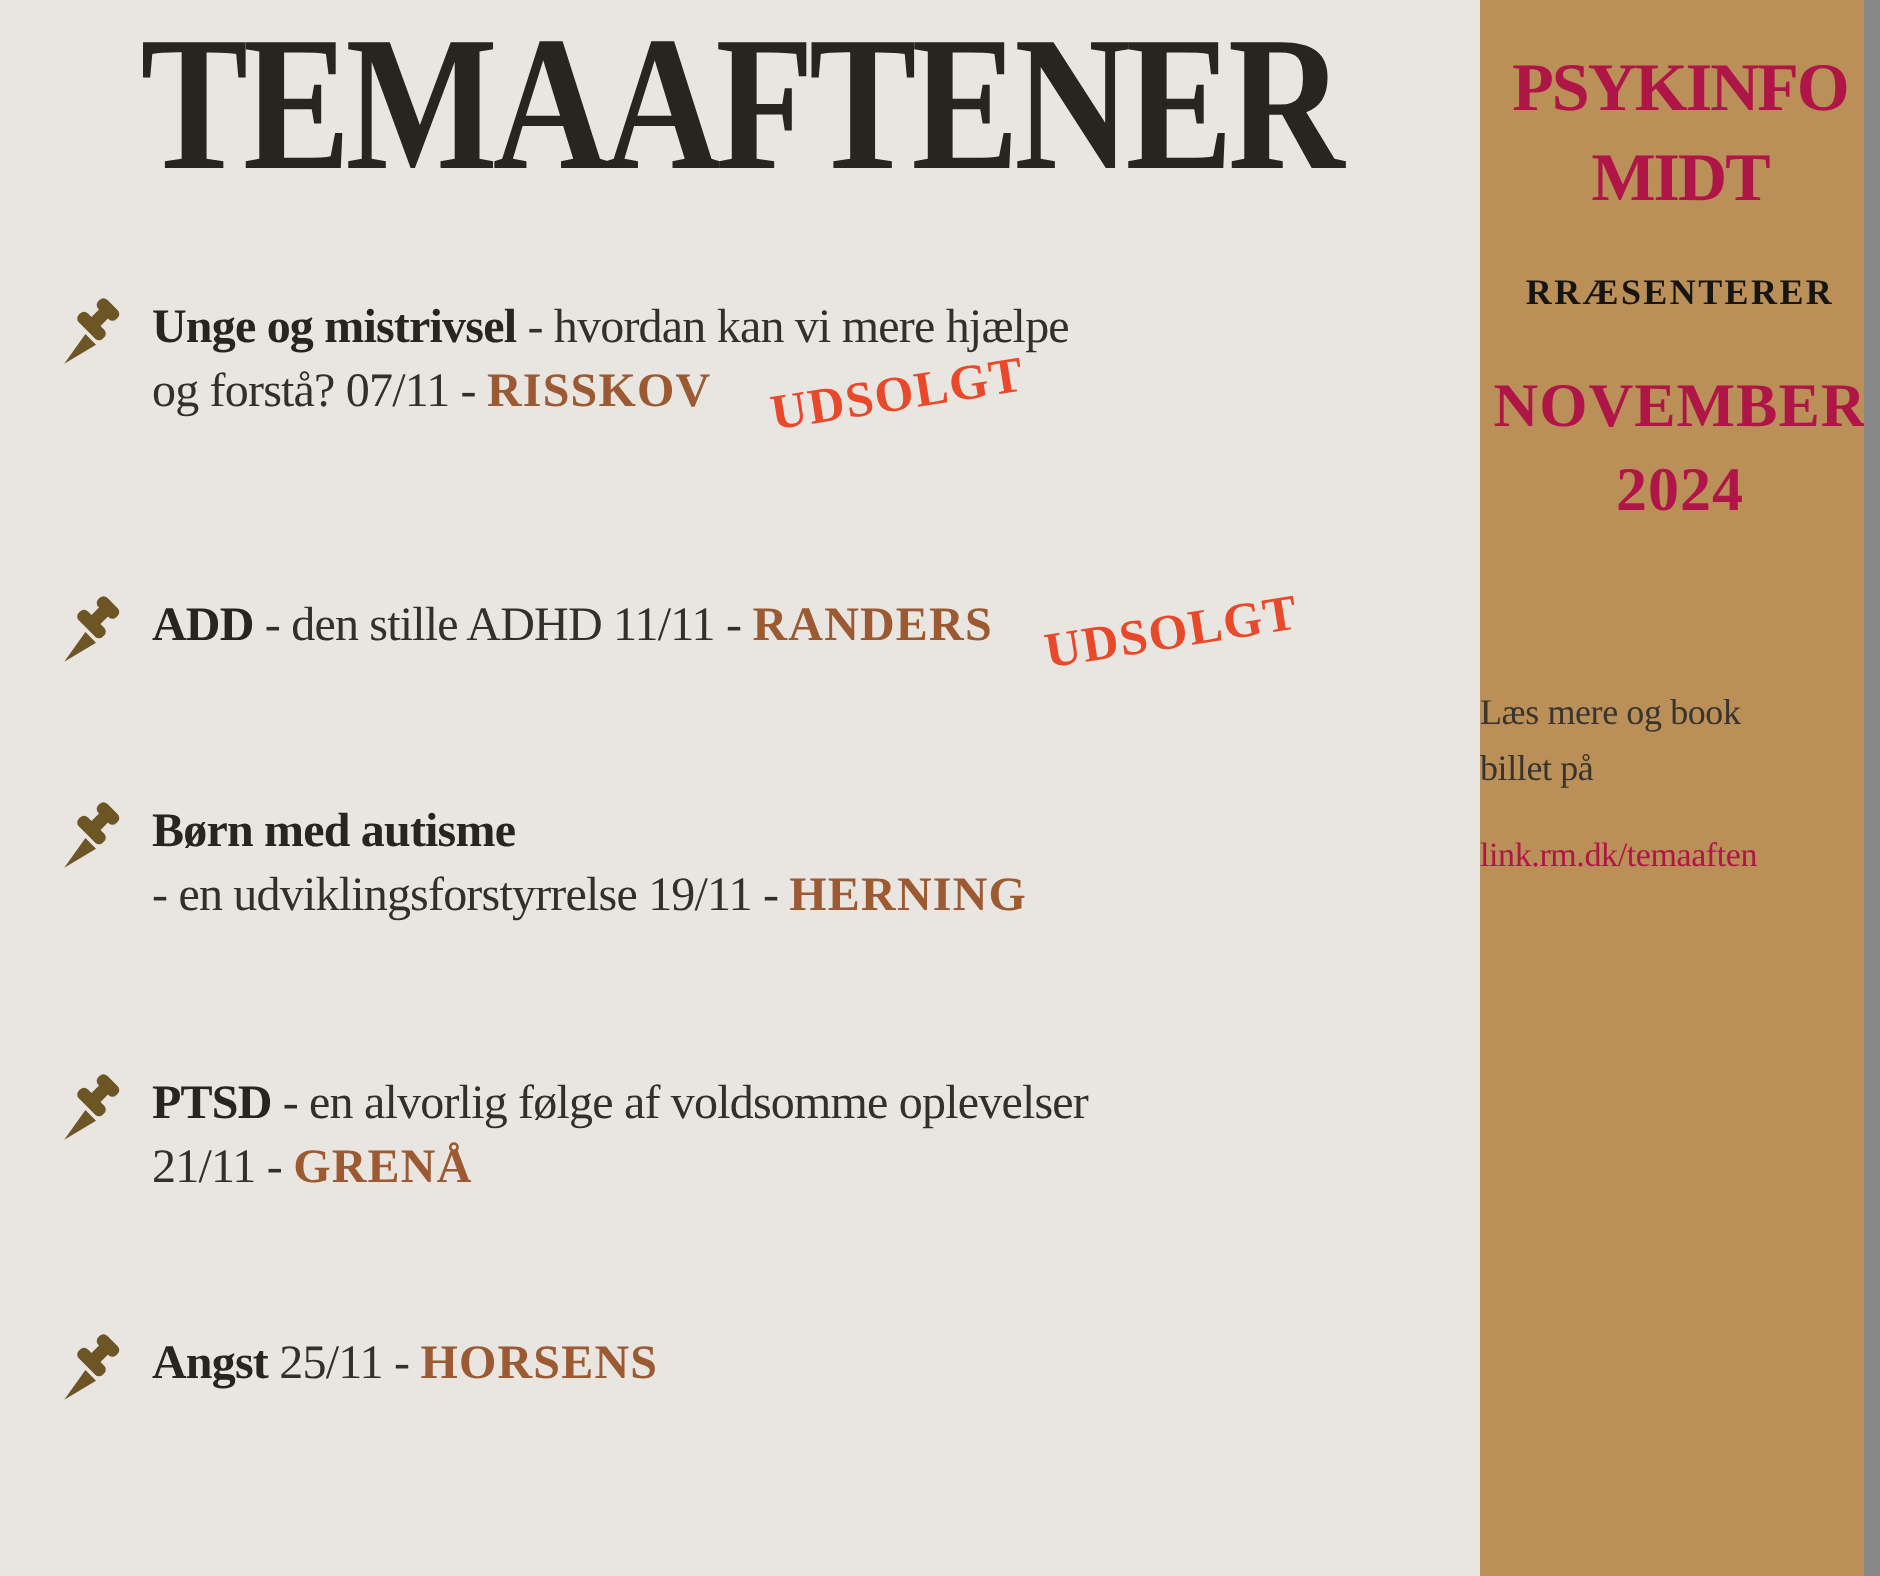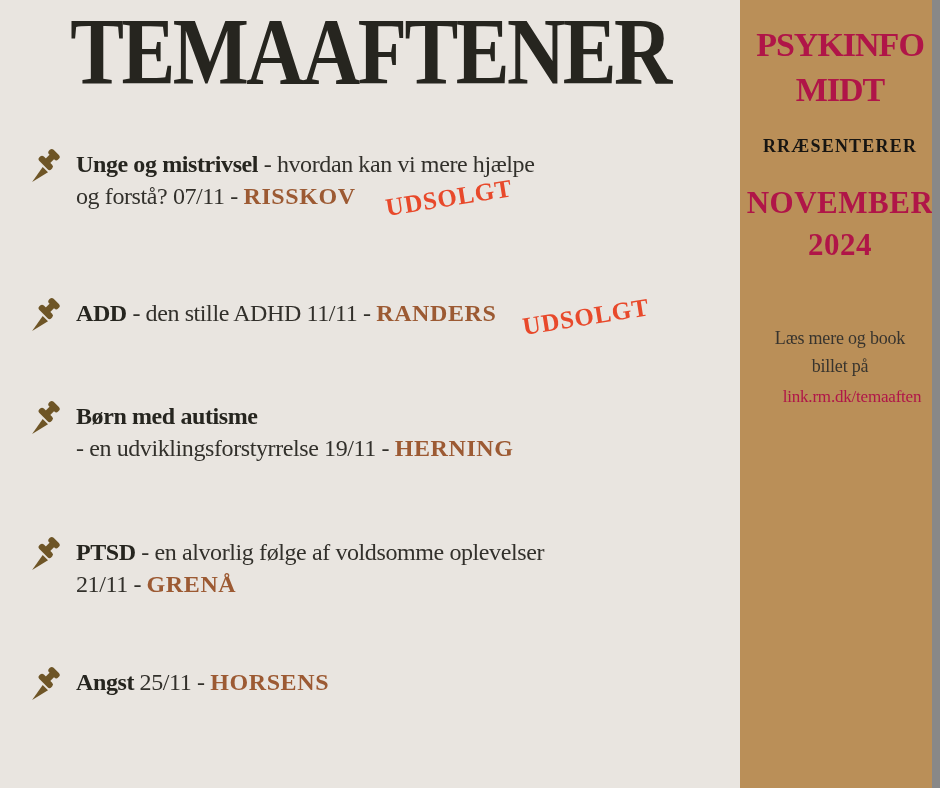--- a/index.html
+++ b/index.html
@@ -49,26 +49,26 @@
   .presents{
     position:absolute;top:136px;left:0;width:200px;text-align:center;
     font-size:18px;font-weight:bold;letter-spacing:1.2px;color:var(--presents_ink,#171512);
   }
   .month{
     position:absolute;top:182px;left:0;width:200px;text-align:center;
     font-size:31px;line-height:42px;font-weight:bold;color:var(--crimson,#b01548);
     letter-spacing:0.5px;
   }
   .cta{
-    position:absolute;top:324px;left:0;width:200px;text-align:center;
+    position:absolute;top:342px;left:0;width:200px;text-align:left;
     font-size:18px;line-height:28px;color:#38342e;letter-spacing:-0.2px;
   }
   .booking-link{
     display:block;color:var(--crimson,#b01548);font-size:17px;letter-spacing:-0.2px;
-    margin-top:3px;text-decoration:none;padding-left:24px;
+    margin-top:16px;text-decoration:none;
   }
 </style>
 </head>
 <body>
 
 <div class="stage">
 
   <div class="poster-left">
 
     <div class="poster-title">TEMAAFTENER</div>

